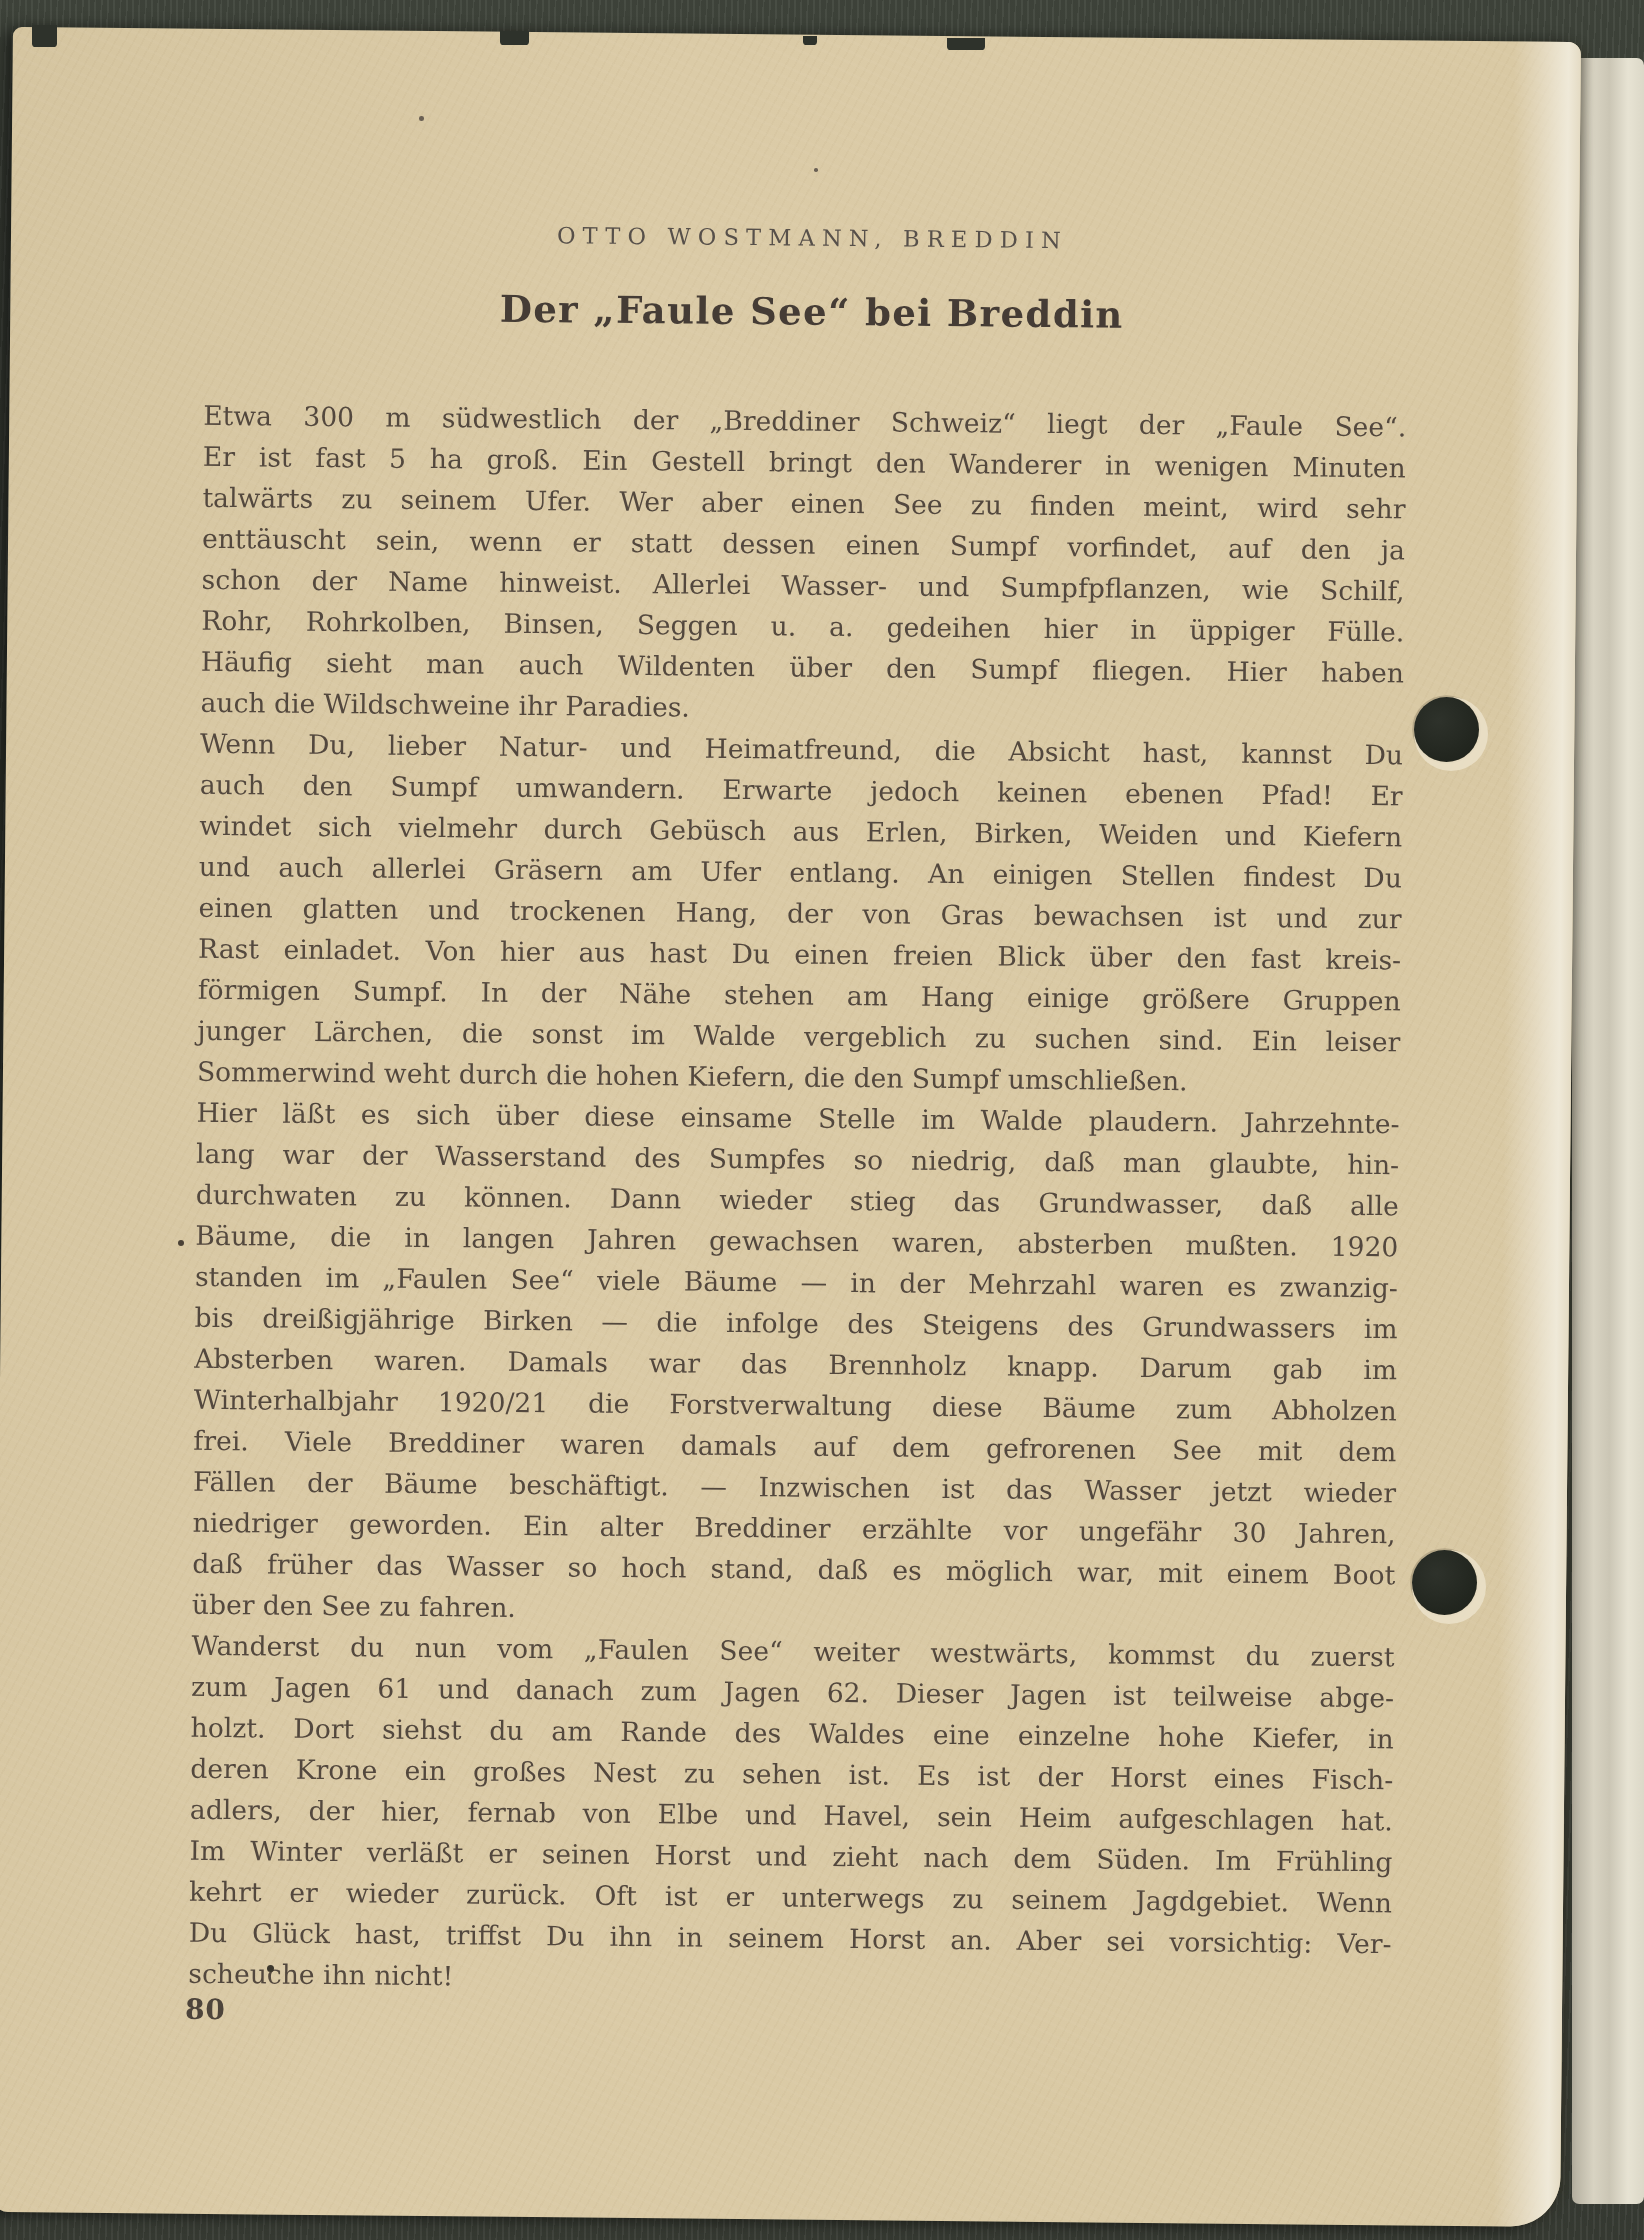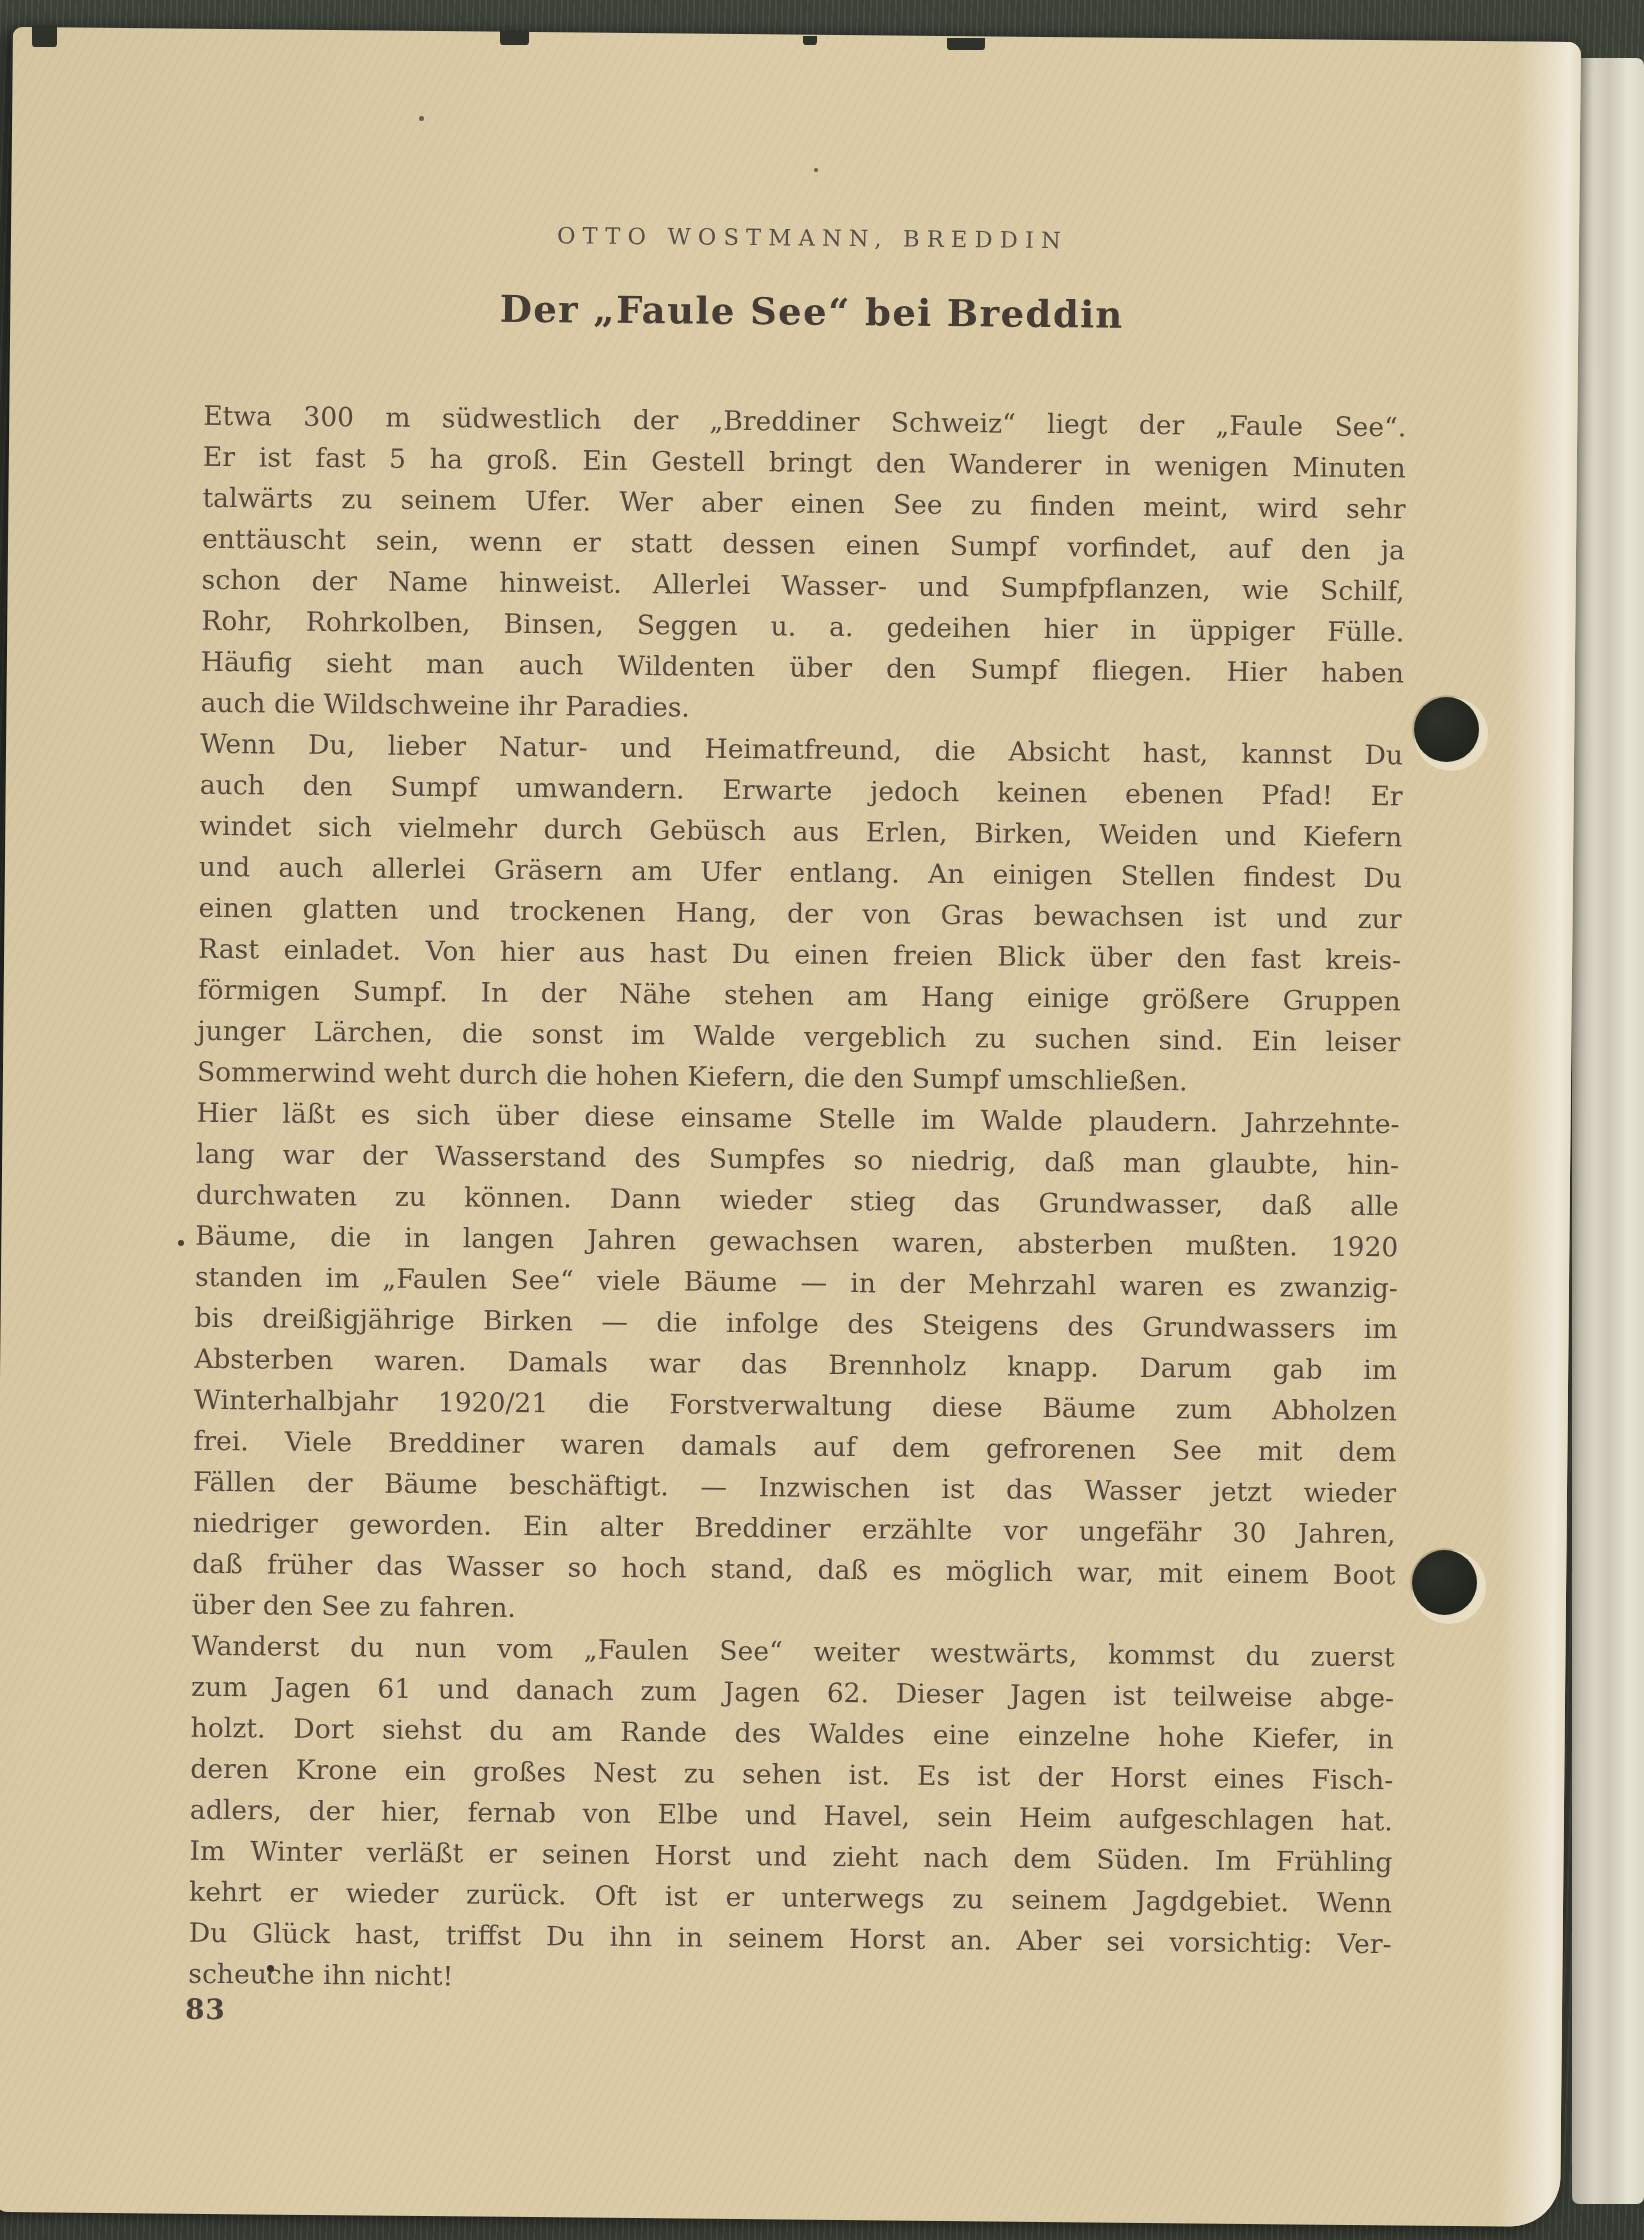--- a/index.html
+++ b/index.html
@@ -154,21 +154,21 @@
           <div class="line">holzt. Dort siehst du am Rande des Waldes eine einzelne hohe Kiefer, in</div>
           <div class="line">deren Krone ein großes Nest zu sehen ist. Es ist der Horst eines Fisch-</div>
           <div class="line">adlers, der hier, fernab von Elbe und Havel, sein Heim aufgeschlagen hat.</div>
           <div class="line">Im Winter verläßt er seinen Horst und zieht nach dem Süden. Im Frühling</div>
           <div class="line">kehrt er wieder zurück. Oft ist er unterwegs zu seinem Jagdgebiet. Wenn</div>
           <div class="line">Du Glück hast, triffst Du ihn in seinem Horst an. Aber sei vorsichtig: Ver-</div>
           <div class="line last">scheuche ihn nicht!</div>
         </div>
       </div>
 
-    <div class="page-number">83</div>
+    <div class="page-number">80</div>
   </div>
 
   <div class="tick t1"></div>
   <div class="tick t2"></div>
   <div class="tick t3"></div>
   <div class="tick t4"></div>
 
   <div class="hole h1"></div>
   <div class="hole h2"></div>
 

